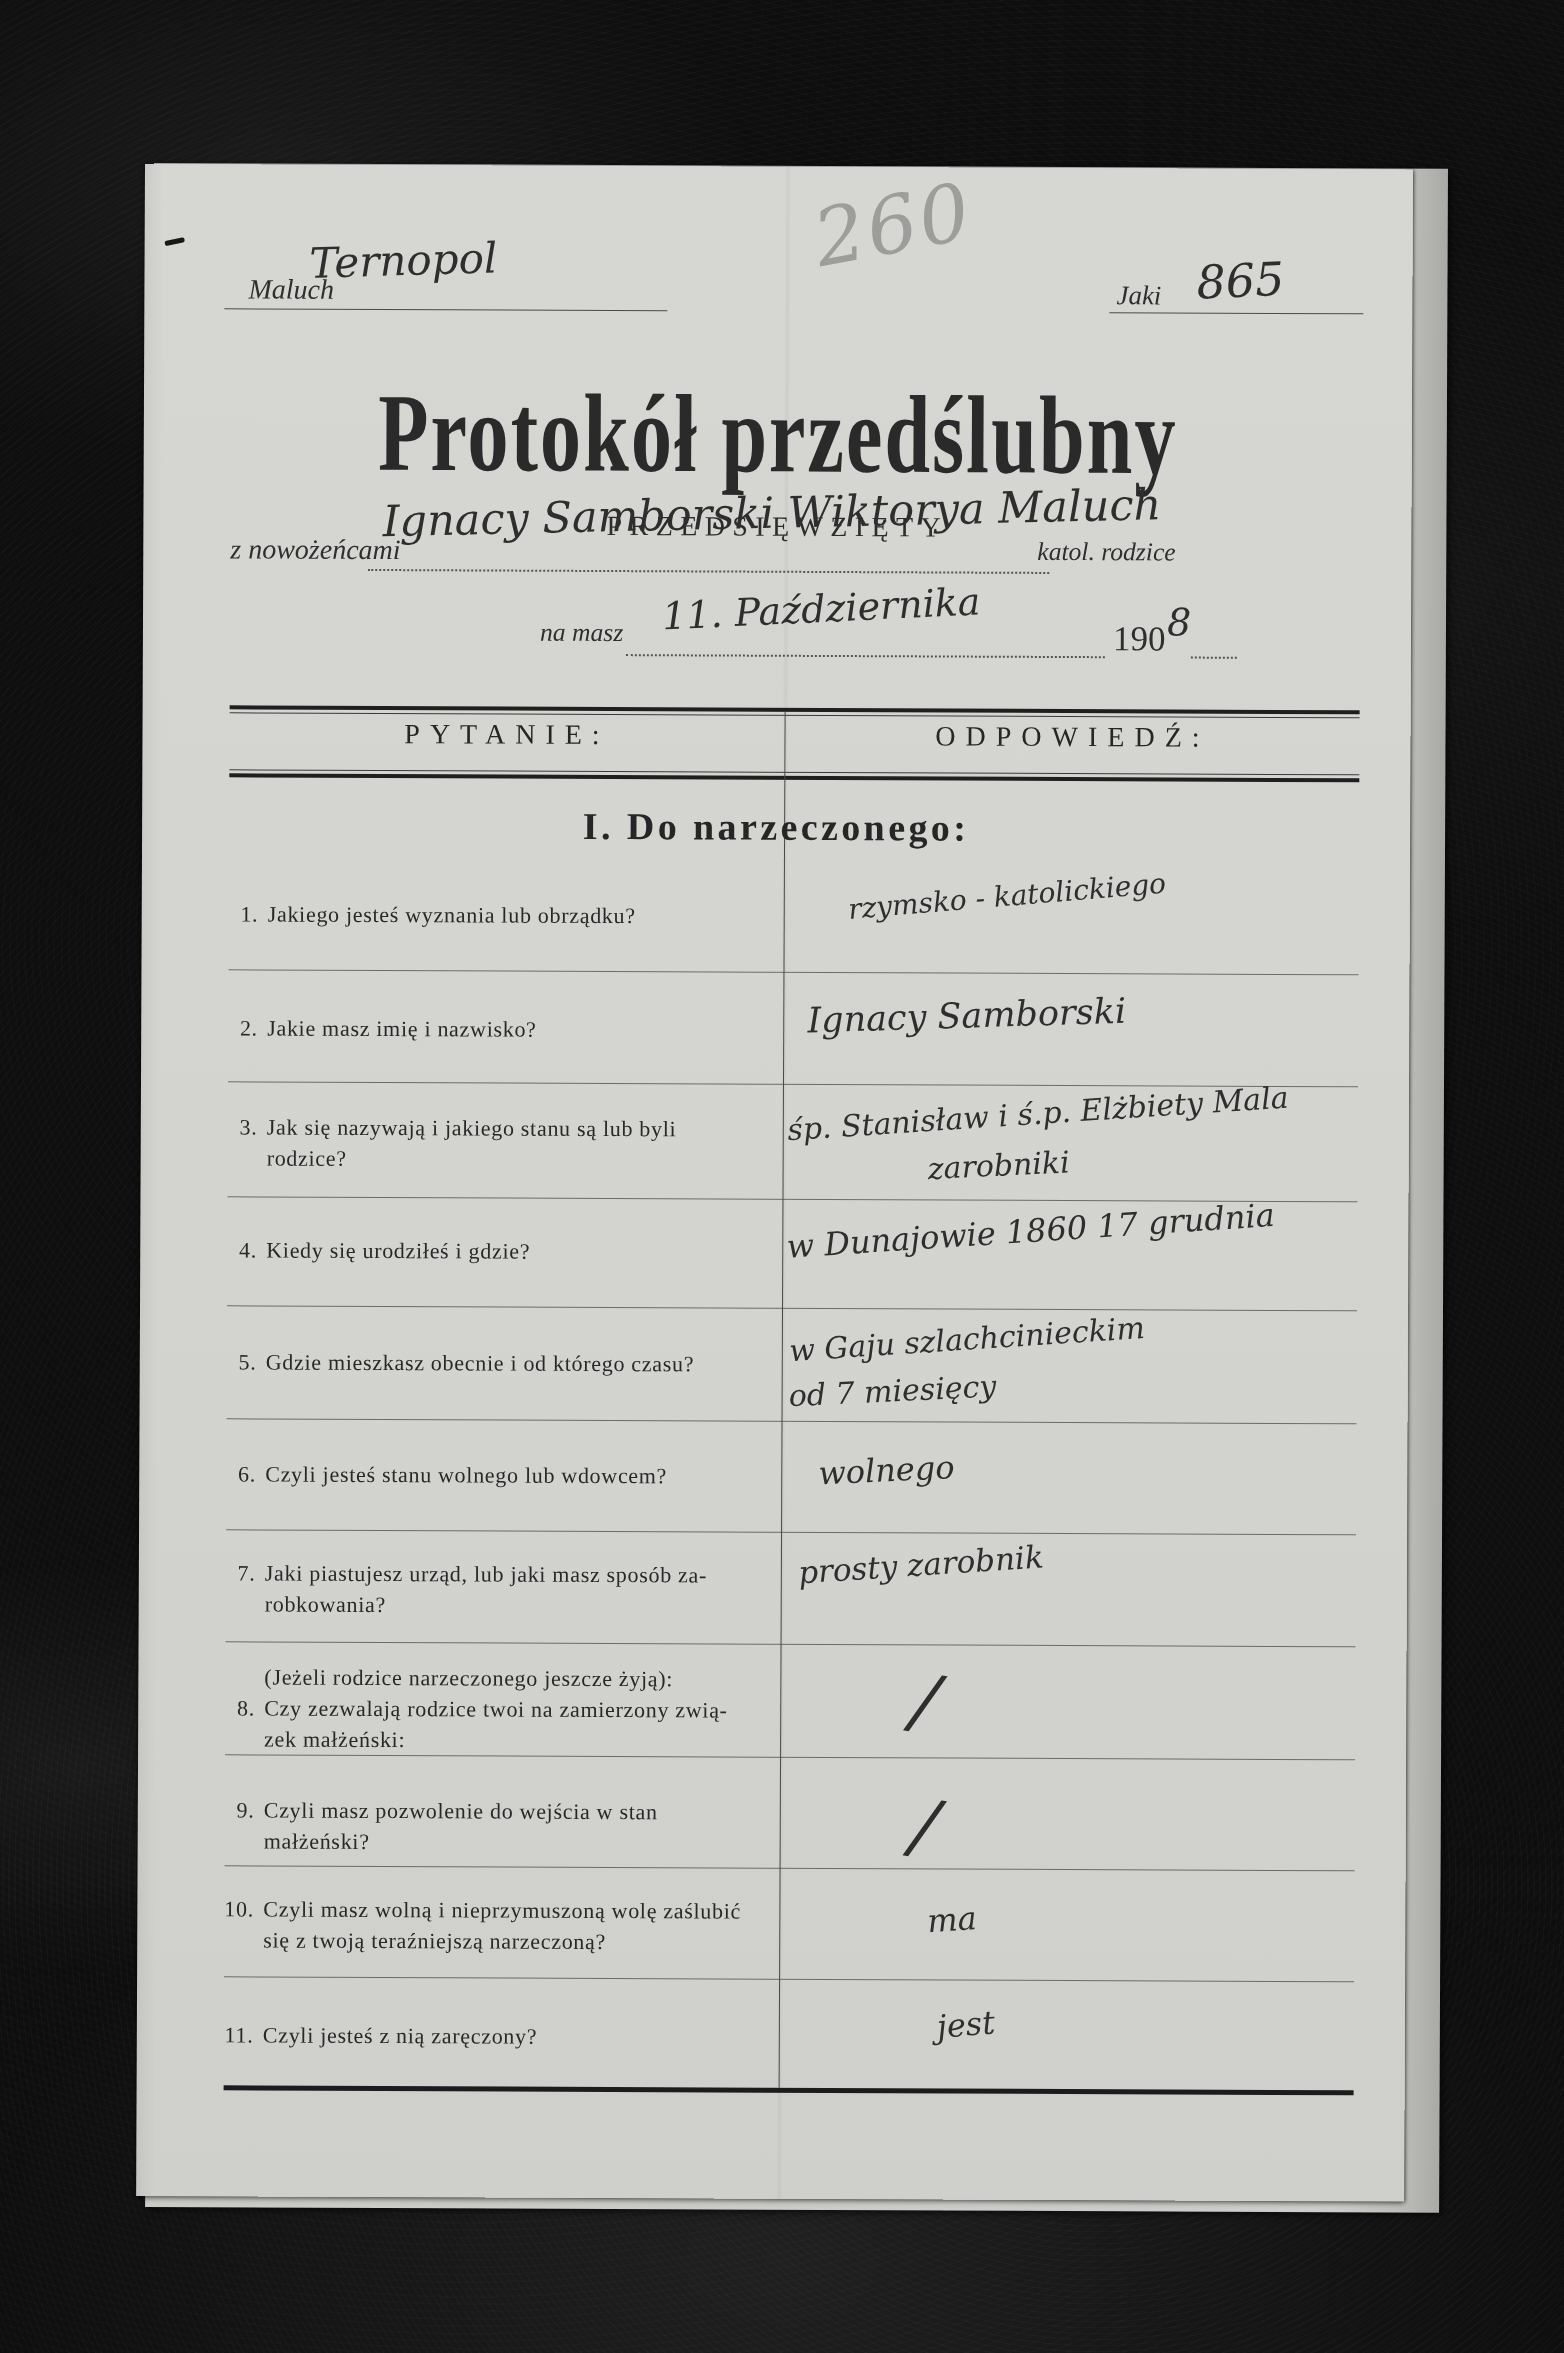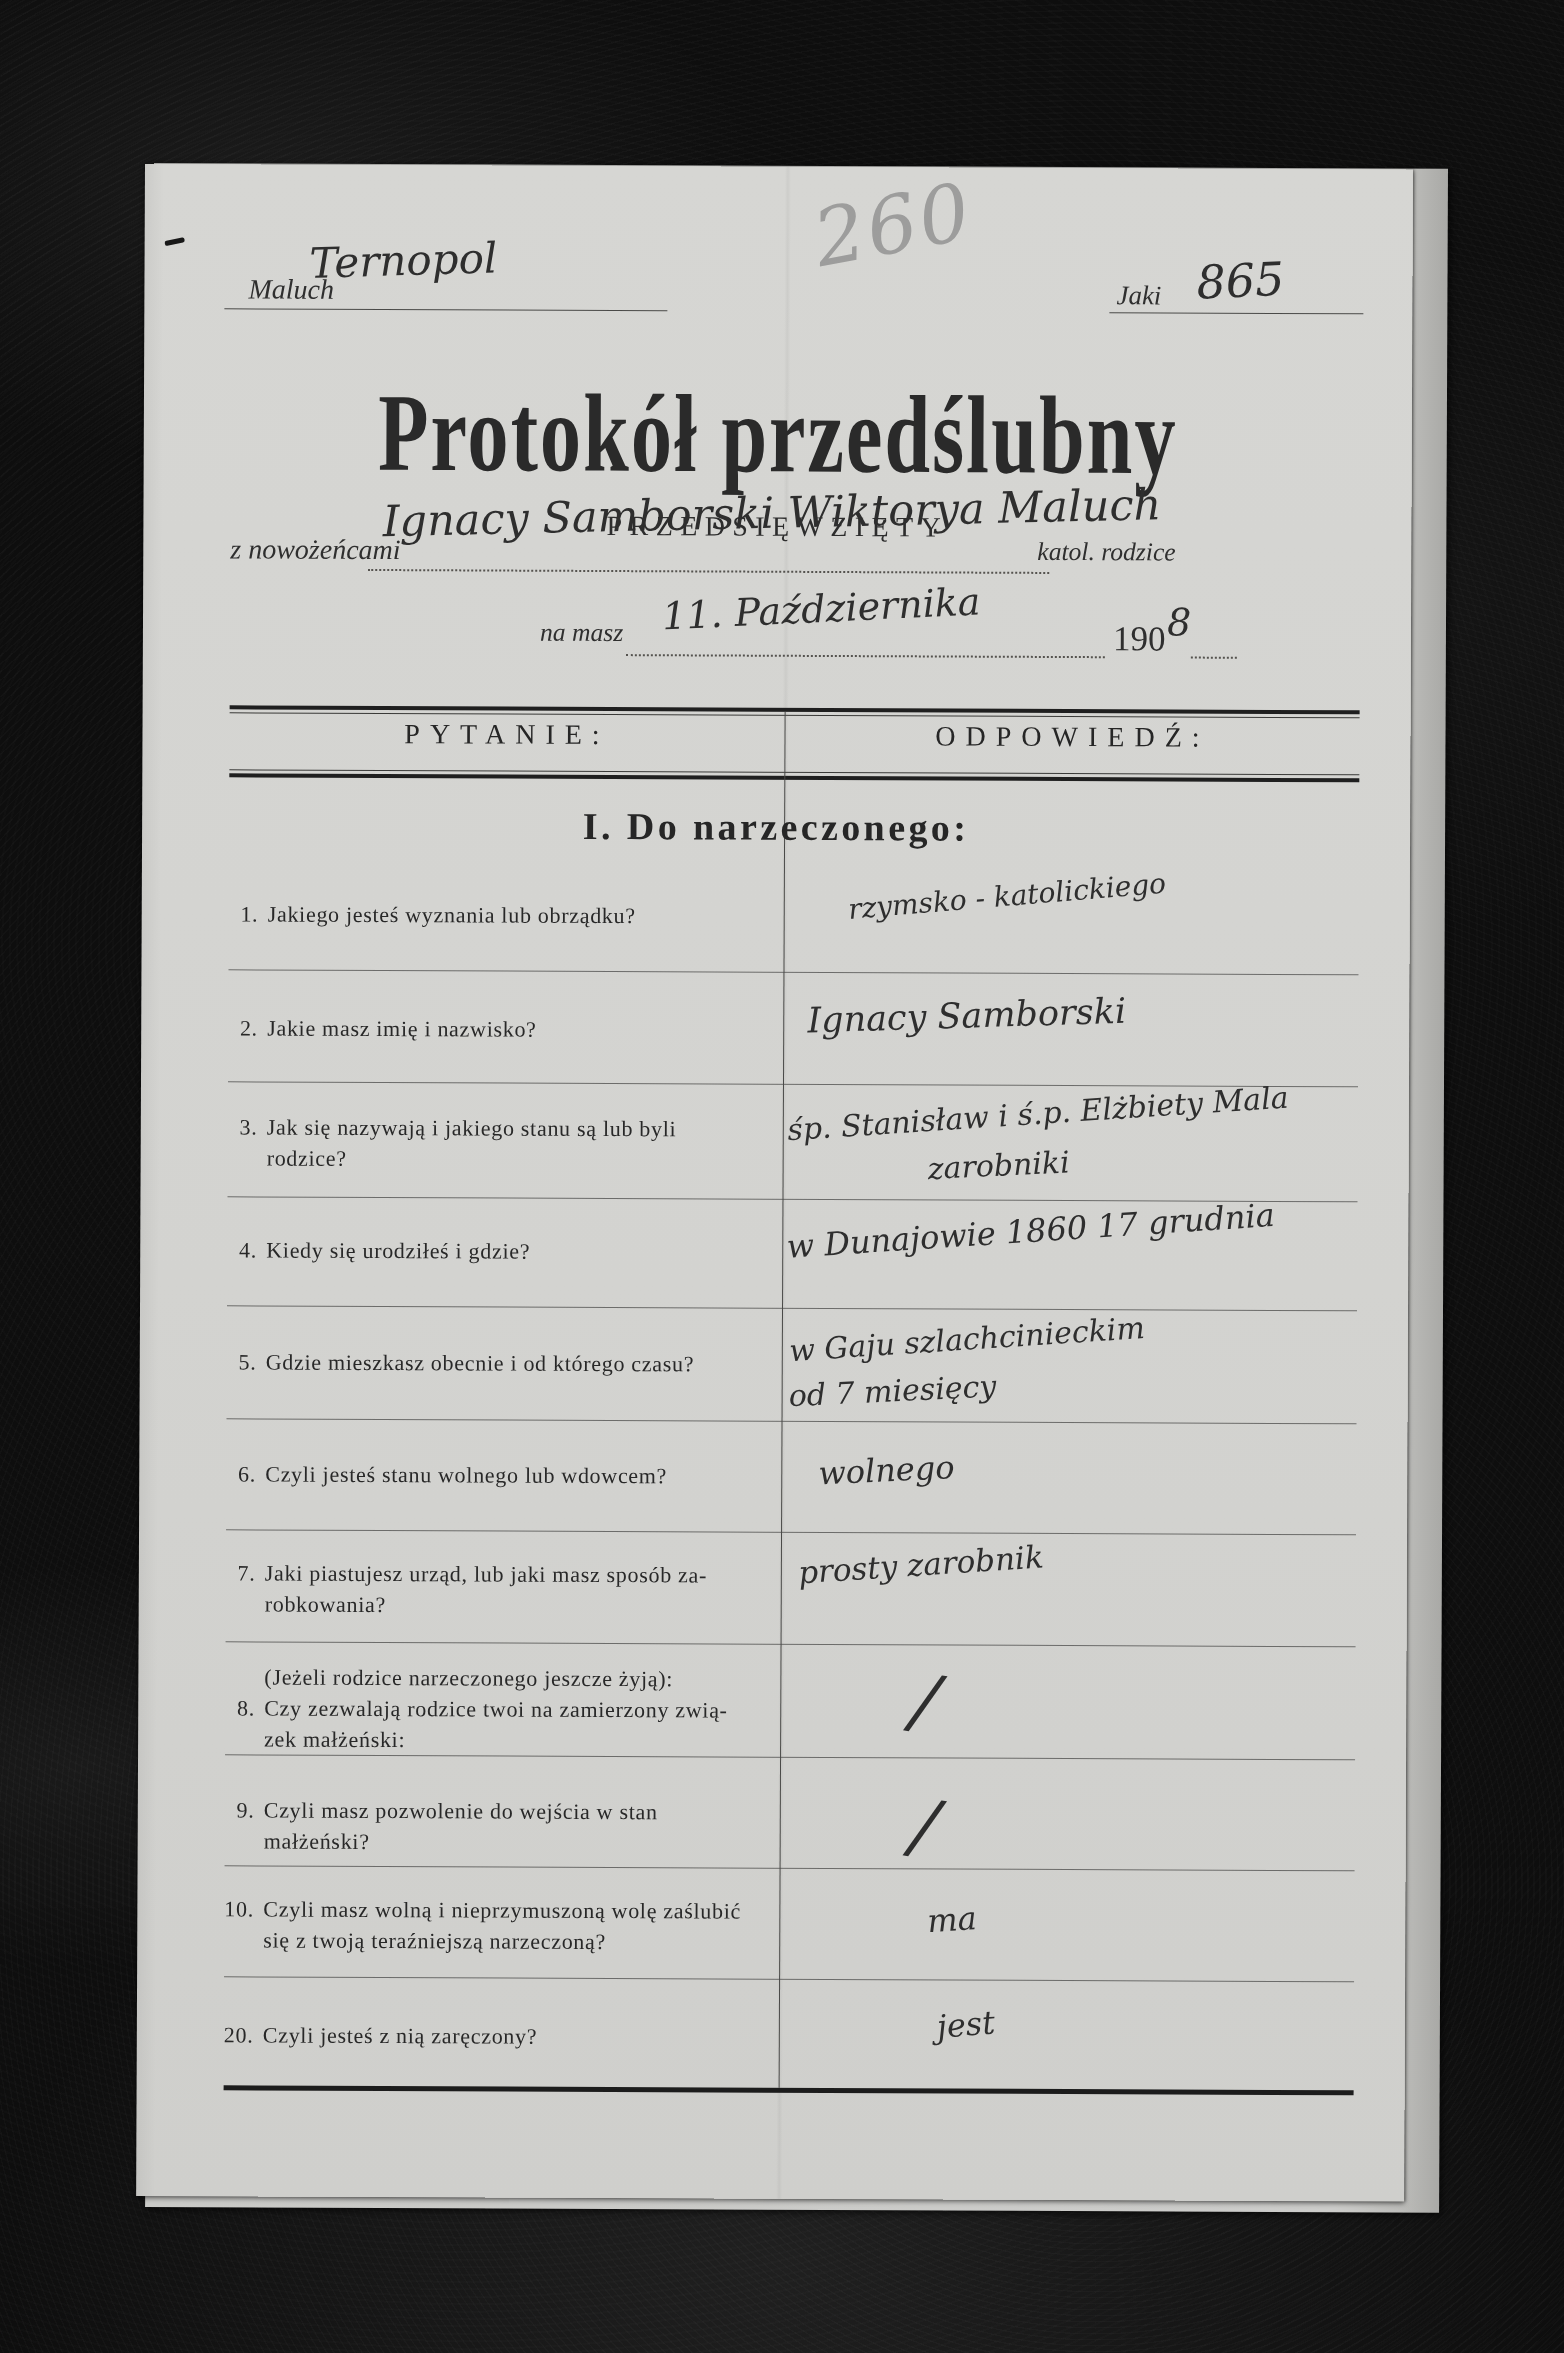--- a/index.html
+++ b/index.html
@@ -217,21 +217,21 @@
         <span class="qnum">10.</span>
         <span class="qtext">Czyli masz wolną i nieprzymuszoną wolę zaślubić
 się z twoją teraźniejszą narzeczoną?</span>
       </div>
       <div class="hw" style="left:790px;top:1735px;font-size:32px;transform:rotate(-4deg);">ma</div>
       <div class="rule-solid" style="left:87px;top:1812px;width:1130px;opacity:.75;"></div>
     </div>
 
     <div>
       <div class="q" style="top:1855px;">
-        <span class="qnum">20.</span>
+        <span class="qnum">11.</span>
         <span class="qtext">Czyli jesteś z nią zaręczony?</span>
       </div>
       <div class="hw" style="left:800px;top:1840px;font-size:32px;transform:rotate(-5deg);">jest</div>
     </div>
 
     <div class="tb-bottom"></div>
 
   </div>
 </div>
 

